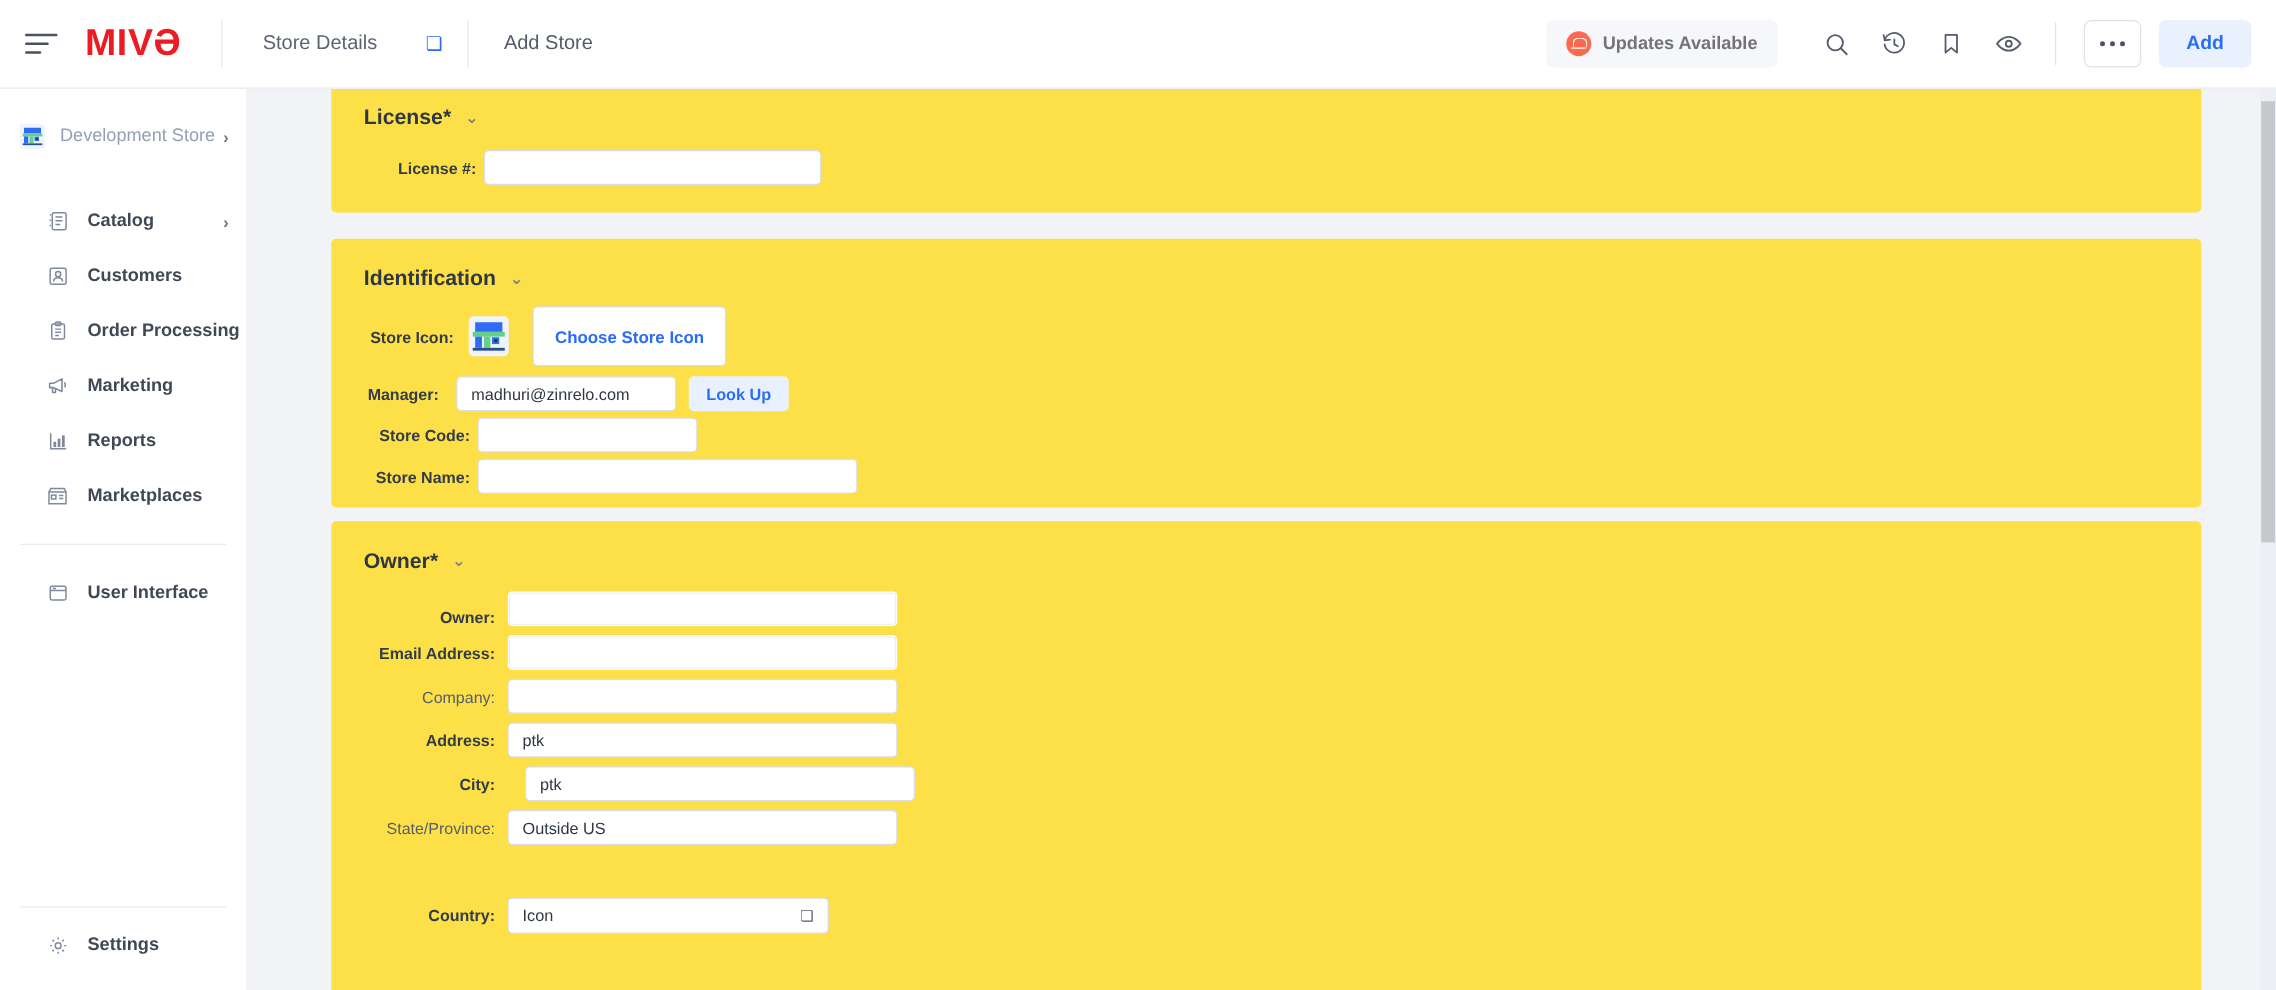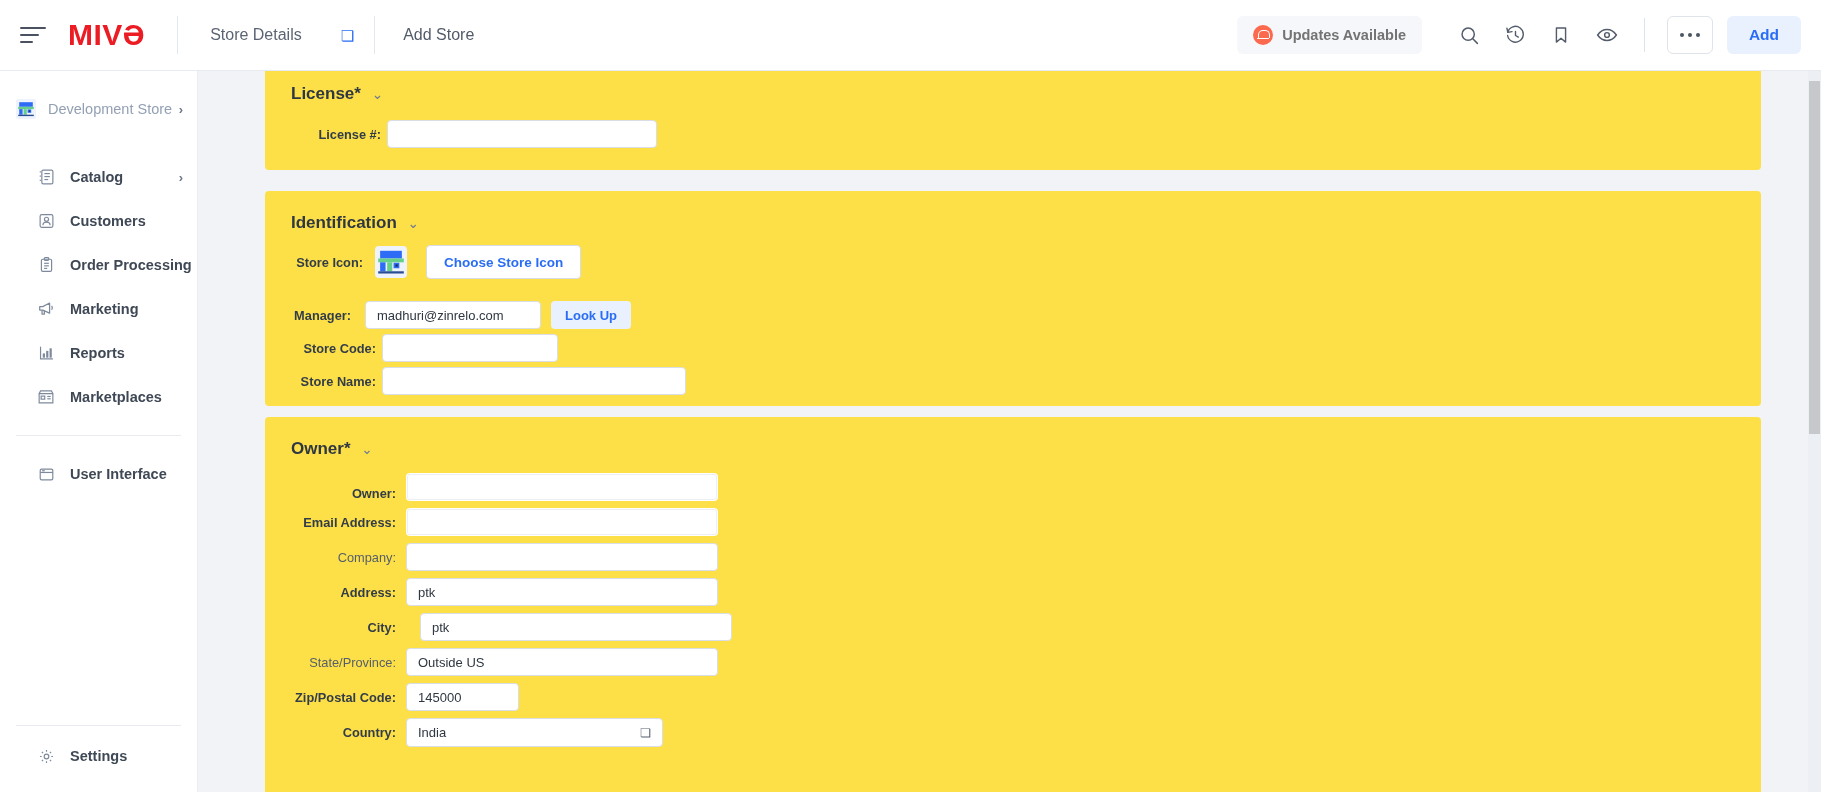--- a/index.html
+++ b/index.html
@@ -195,21 +195,21 @@
   .fselect {
     height: 29px; border: 1px solid #d9dde4; border-radius: 4px;
     background: #ffffff; font-size: 13px; color: #2f3742;
     padding: 0 11px; display: flex; align-items: center;
     cursor: pointer;
   }
   .fselect .sv { flex: 1; }
   .fselect .sc { color: #5a6371; font-size: 12px; font-weight: 700; }
 
   .btn-outline {
-    height: 34px; padding: 0 17px;
+    height: 48px; padding: 0 17px;
     border: 1px solid #d7dce4; border-radius: 4px;
     background: #ffffff; color: #2a6df5;
     font-size: 13.5px; font-weight: 700; cursor: pointer;
     font-family: "Liberation Sans", sans-serif;
   }
   .btn-soft {
     height: 28px; padding: 0 14px;
     border: none; border-radius: 4px;
     background: #eaf1fe; color: #2a6df5;
     font-size: 13px; font-weight: 700; cursor: pointer;
@@ -508,29 +508,25 @@
     <div class="frow" style="position:absolute;left:26px;top:196px;">
       <span class="flabel" style="width:105px;margin-right:24px;">City:</span>
       <input class="finput" style="width: 312px;" value="ptk">
     </div>
 
     <div class="frow" style="position:absolute;left:26px;top:231px;">
       <span class="flabel light" style="width:105px;margin-right:10px;">State/Province:</span>
       <input class="finput" style="width: 312px;" value="Outside US">
     </div>
 
-    <div class="frow" style="position:absolute;left:26px;top:266px;">
-      <span class="flabel" style="width:105px;margin-right:10px;">Zip/Postal Code:</span>
-      <input class="finput" style="width: 113px;" value="145000">
-    </div>
 
     <div class="frow" style="position:absolute;left:26px;top:301px;">
       <span class="flabel" style="width:105px;margin-right:10px;">Country:</span>
       <div class="fselect" style="width:257px;">
-        <span class="sv">India</span>
+        <span class="sv">Icon</span>
         <span class="sc">❏</span>
       </div>
     </div>
   </div>
 
   <div class="scrollbar-track">
     <div class="scrollbar-thumb"></div>
   </div>
 </div>
 

